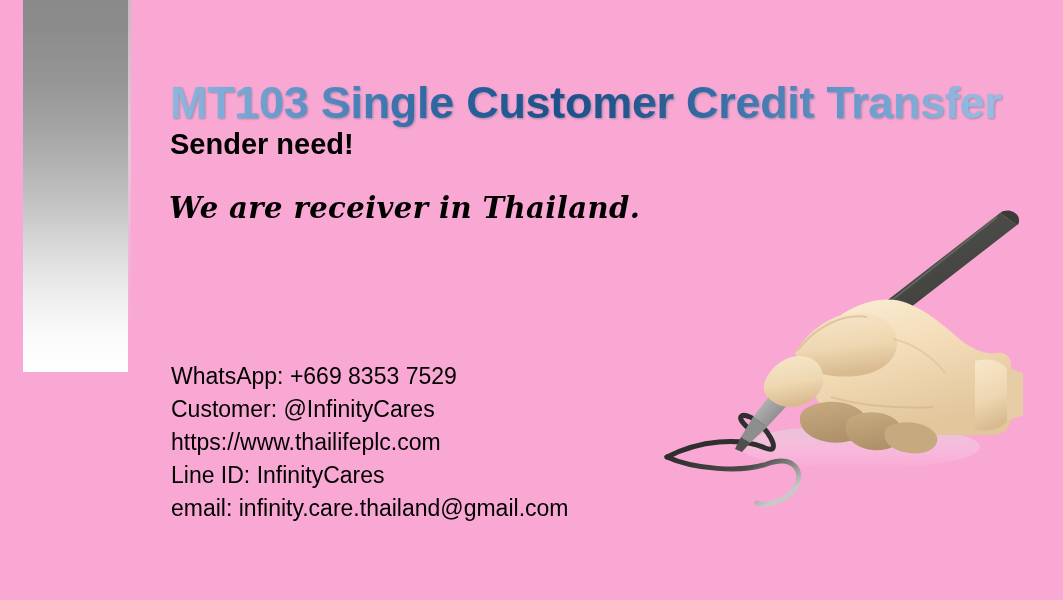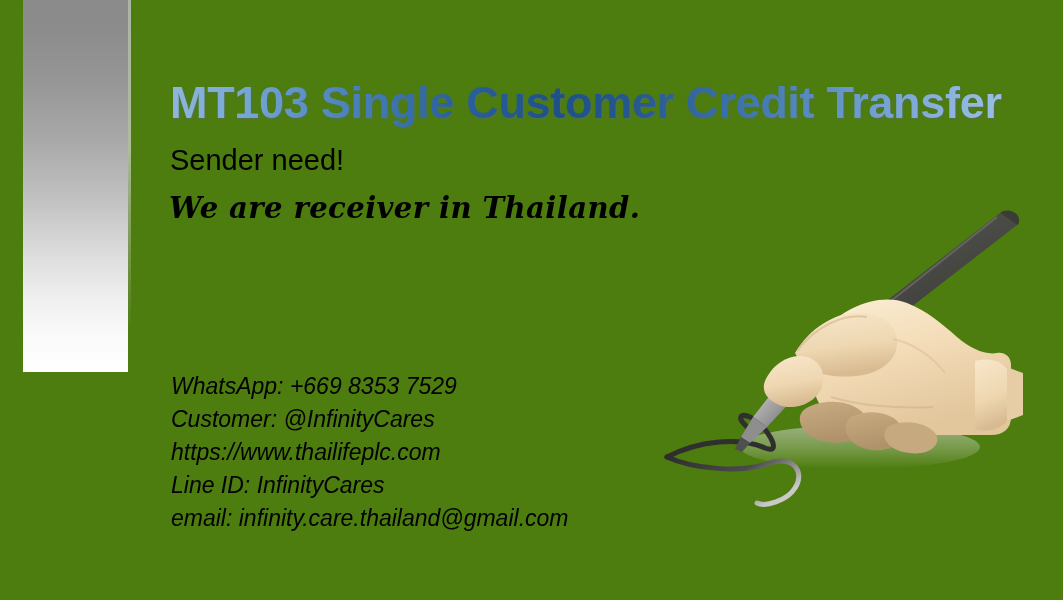--- a/index.html
+++ b/index.html
@@ -4,21 +4,21 @@
 <style>
   html, body {
     margin: 0;
     padding: 0;
     background: #ffffff;
   }
   #slide {
     position: relative;
     width: 1063px;
     height: 600px;
-    background: #4d7c0f;
+    background: #f9a8d4;
     overflow: hidden;
     font-family: "Liberation Sans", sans-serif;
   }
 
   
   #sidebar-bar {
     position: absolute;
     left: 23px;
     top: 0px;
     width: 105px;
@@ -73,23 +73,23 @@
     background-clip: text;
     color: transparent;
     -webkit-text-fill-color: transparent;
     filter: drop-shadow(1.5px 1.5px 1.2px rgba(90,105,125,0.55));
   }
 
   
   #sender-need {
     position: absolute;
     left: 170px;
-    top: 144px;
+    top: 128px;
     font-size: 29px;
-    font-weight: normal;
+    font-weight: bold;
     color: #000000;
     white-space: nowrap;
     text-align: right;
   }
   #receiver-line {
     position: absolute;
     left: 169px;
     top: 190px;
     font-size: 30px;
     color: #000000;
@@ -99,23 +99,22 @@
     font-weight: 600;
     letter-spacing: 0.4px;
     transform: scaleX(0.97);
     transform-origin: left center;
   }
 
   
   #contact-block {
     position: absolute;
     left: 171px;
-    top: 370px;
+    top: 360px;
     width: 520px;
-    font-style: italic;
   }
   .contact-line {
     font-size: 23px;
     color: #000000;
     line-height: 33px;
     white-space: nowrap;
   }
 
   
   #hand-illustration {

